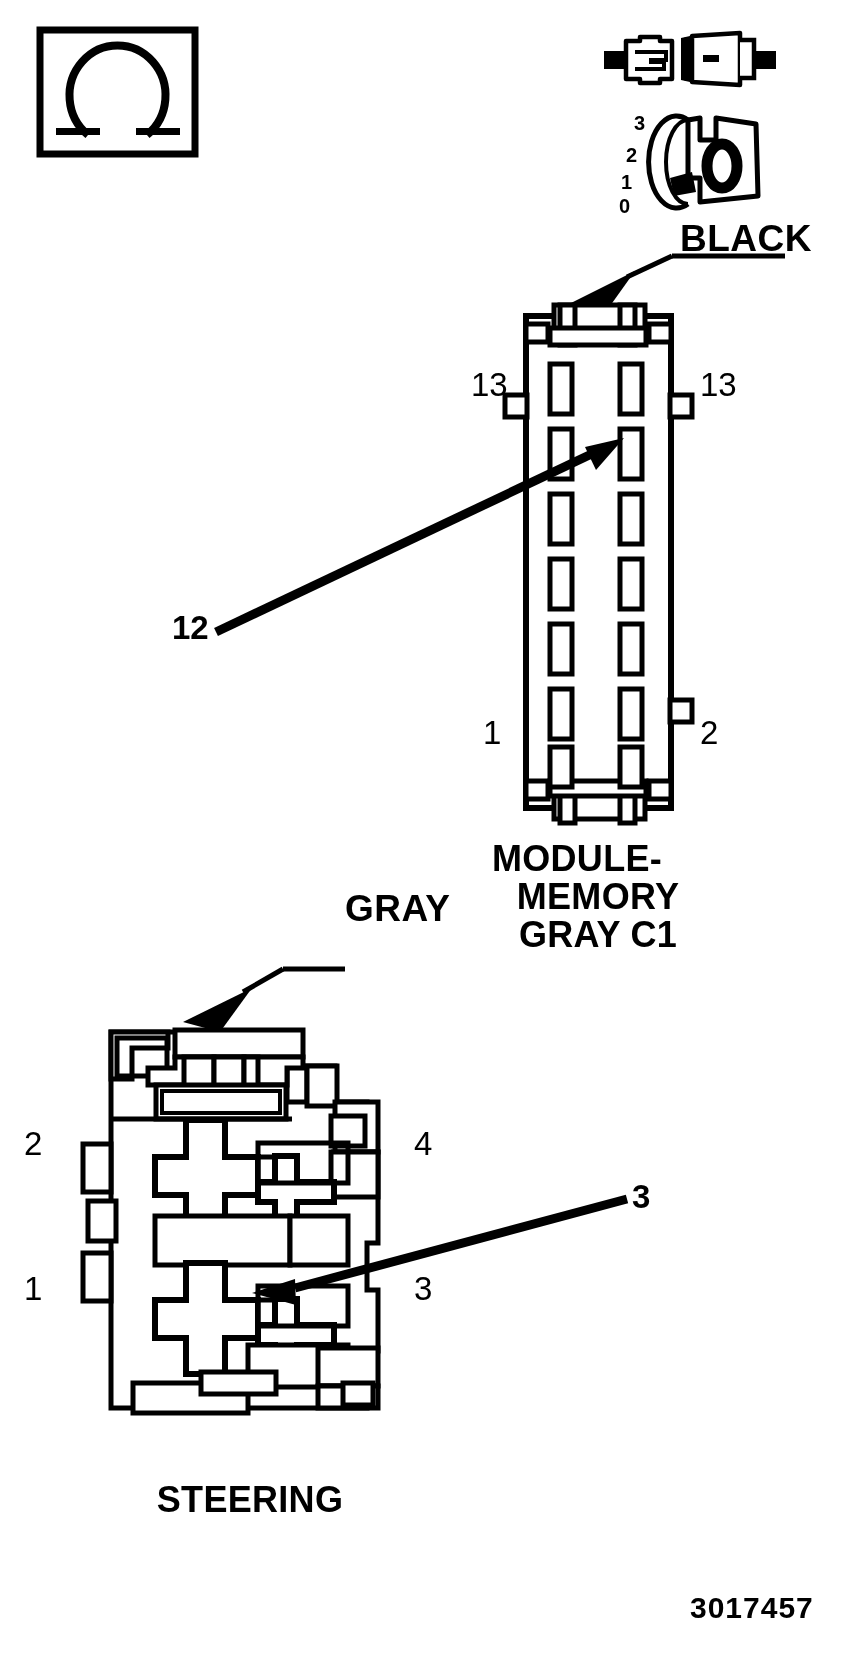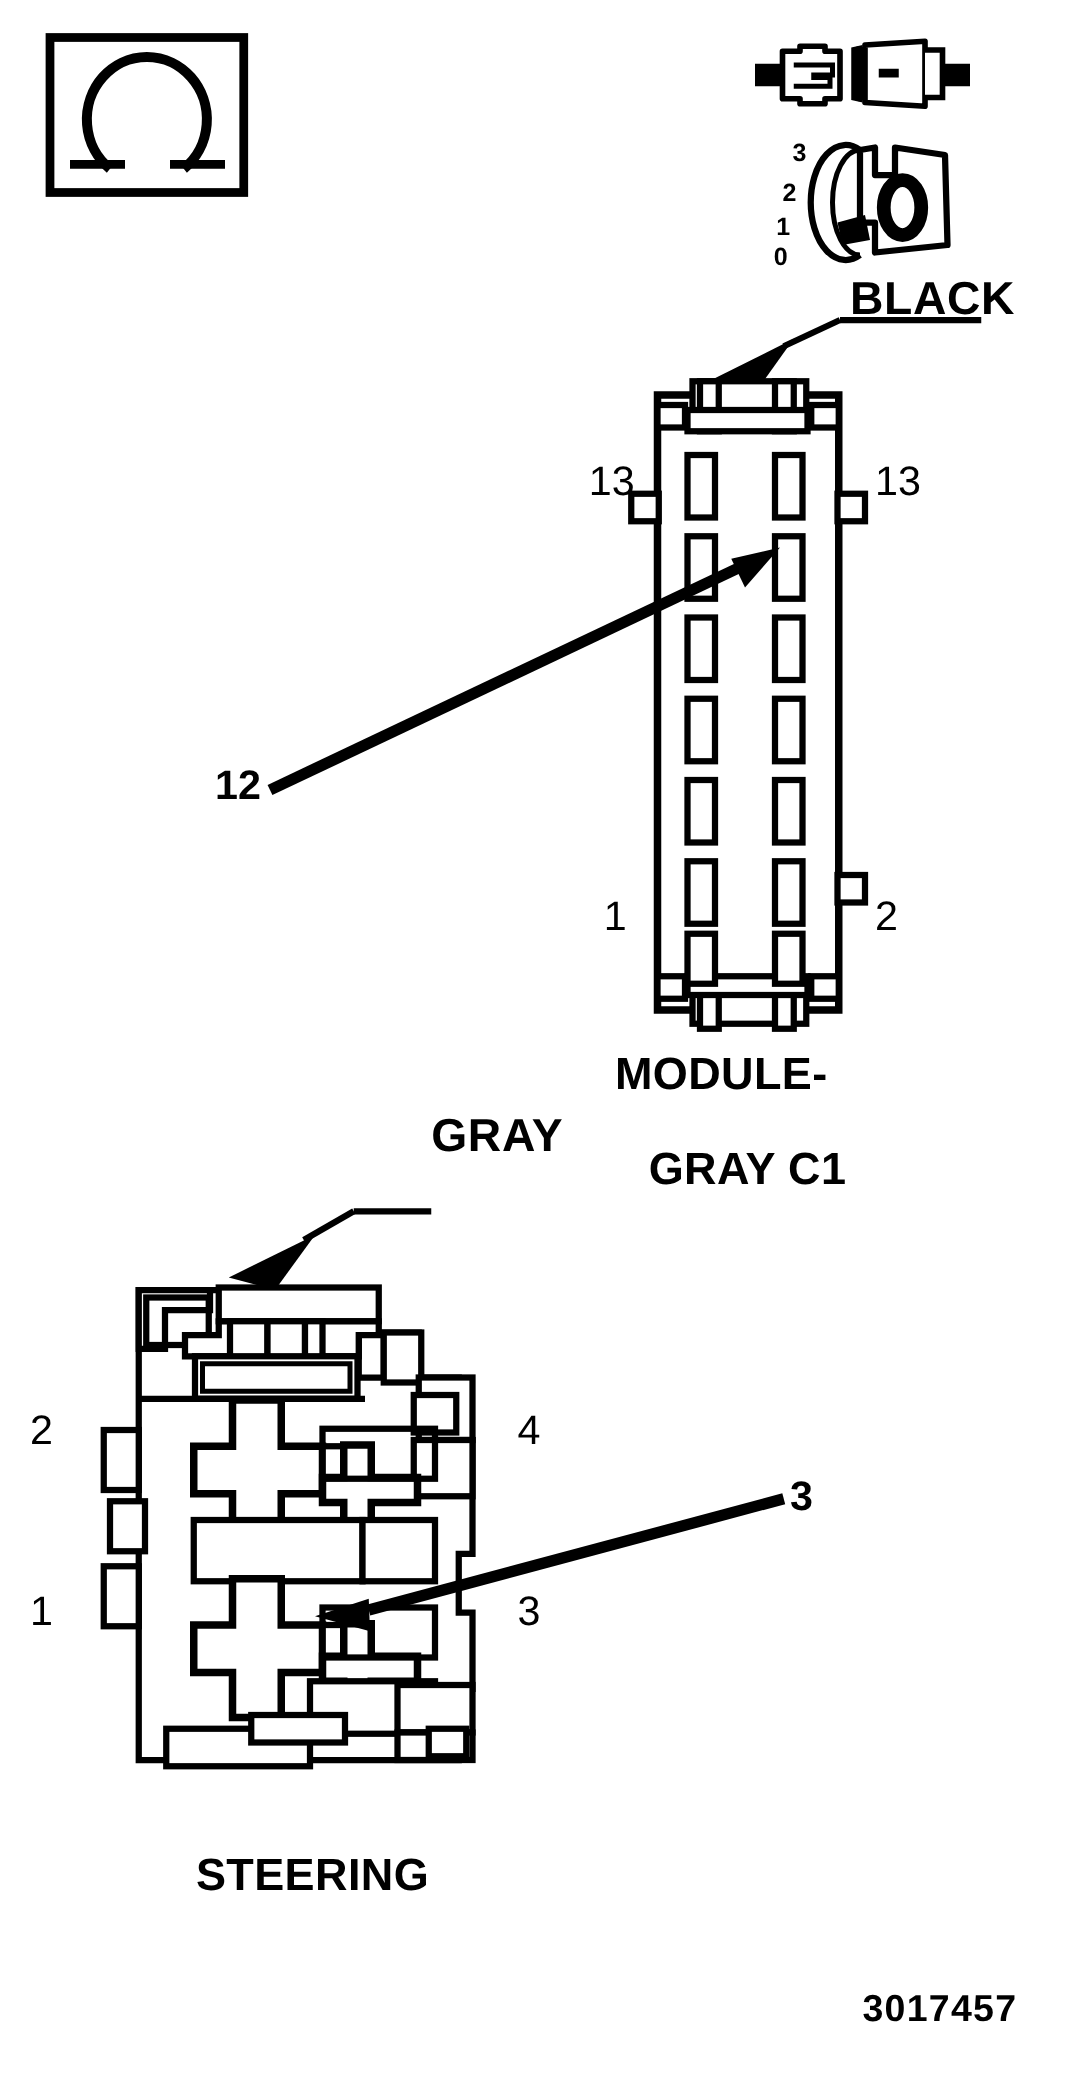--- a/index.html
+++ b/index.html
@@ -252,20 +252,21 @@
   <div class="txt lbl-color" style="left:680px; top:220px;">BLACK</div>
 
   <div class="txt lbl-pin" style="left:471px; top:368px;">13</div>
   <div class="txt lbl-pin" style="left:700px; top:368px;">13</div>
   <div class="txt lbl-pin" style="left:483px; top:716px;">1</div>
   <div class="txt lbl-pin" style="left:700px; top:716px;">2</div>
 
   <div class="txt lbl-pin-bold" style="left:172px; top:611px;">12</div>
 
   <div class="txt lbl-name" style="left:427px; top:840px; width:300px;">MODULE-</div>
+  <div class="txt lbl-name" style="left:448px; top:878px; width:300px;">MEMORY</div>
   <div class="txt lbl-name" style="left:448px; top:916px; width:300px;">GRAY C1</div>
 
   <div class="txt lbl-color" style="left:345px; top:890px;">GRAY</div>
 
   <div class="txt lbl-pin" style="left:24px; top:1127px;">2</div>
   <div class="txt lbl-pin" style="left:414px; top:1127px;">4</div>
   <div class="txt lbl-pin" style="left:24px; top:1272px;">1</div>
   <div class="txt lbl-pin" style="left:414px; top:1272px;">3</div>
 
   <div class="txt lbl-pin-bold" style="left:632px; top:1180px;">3</div>

